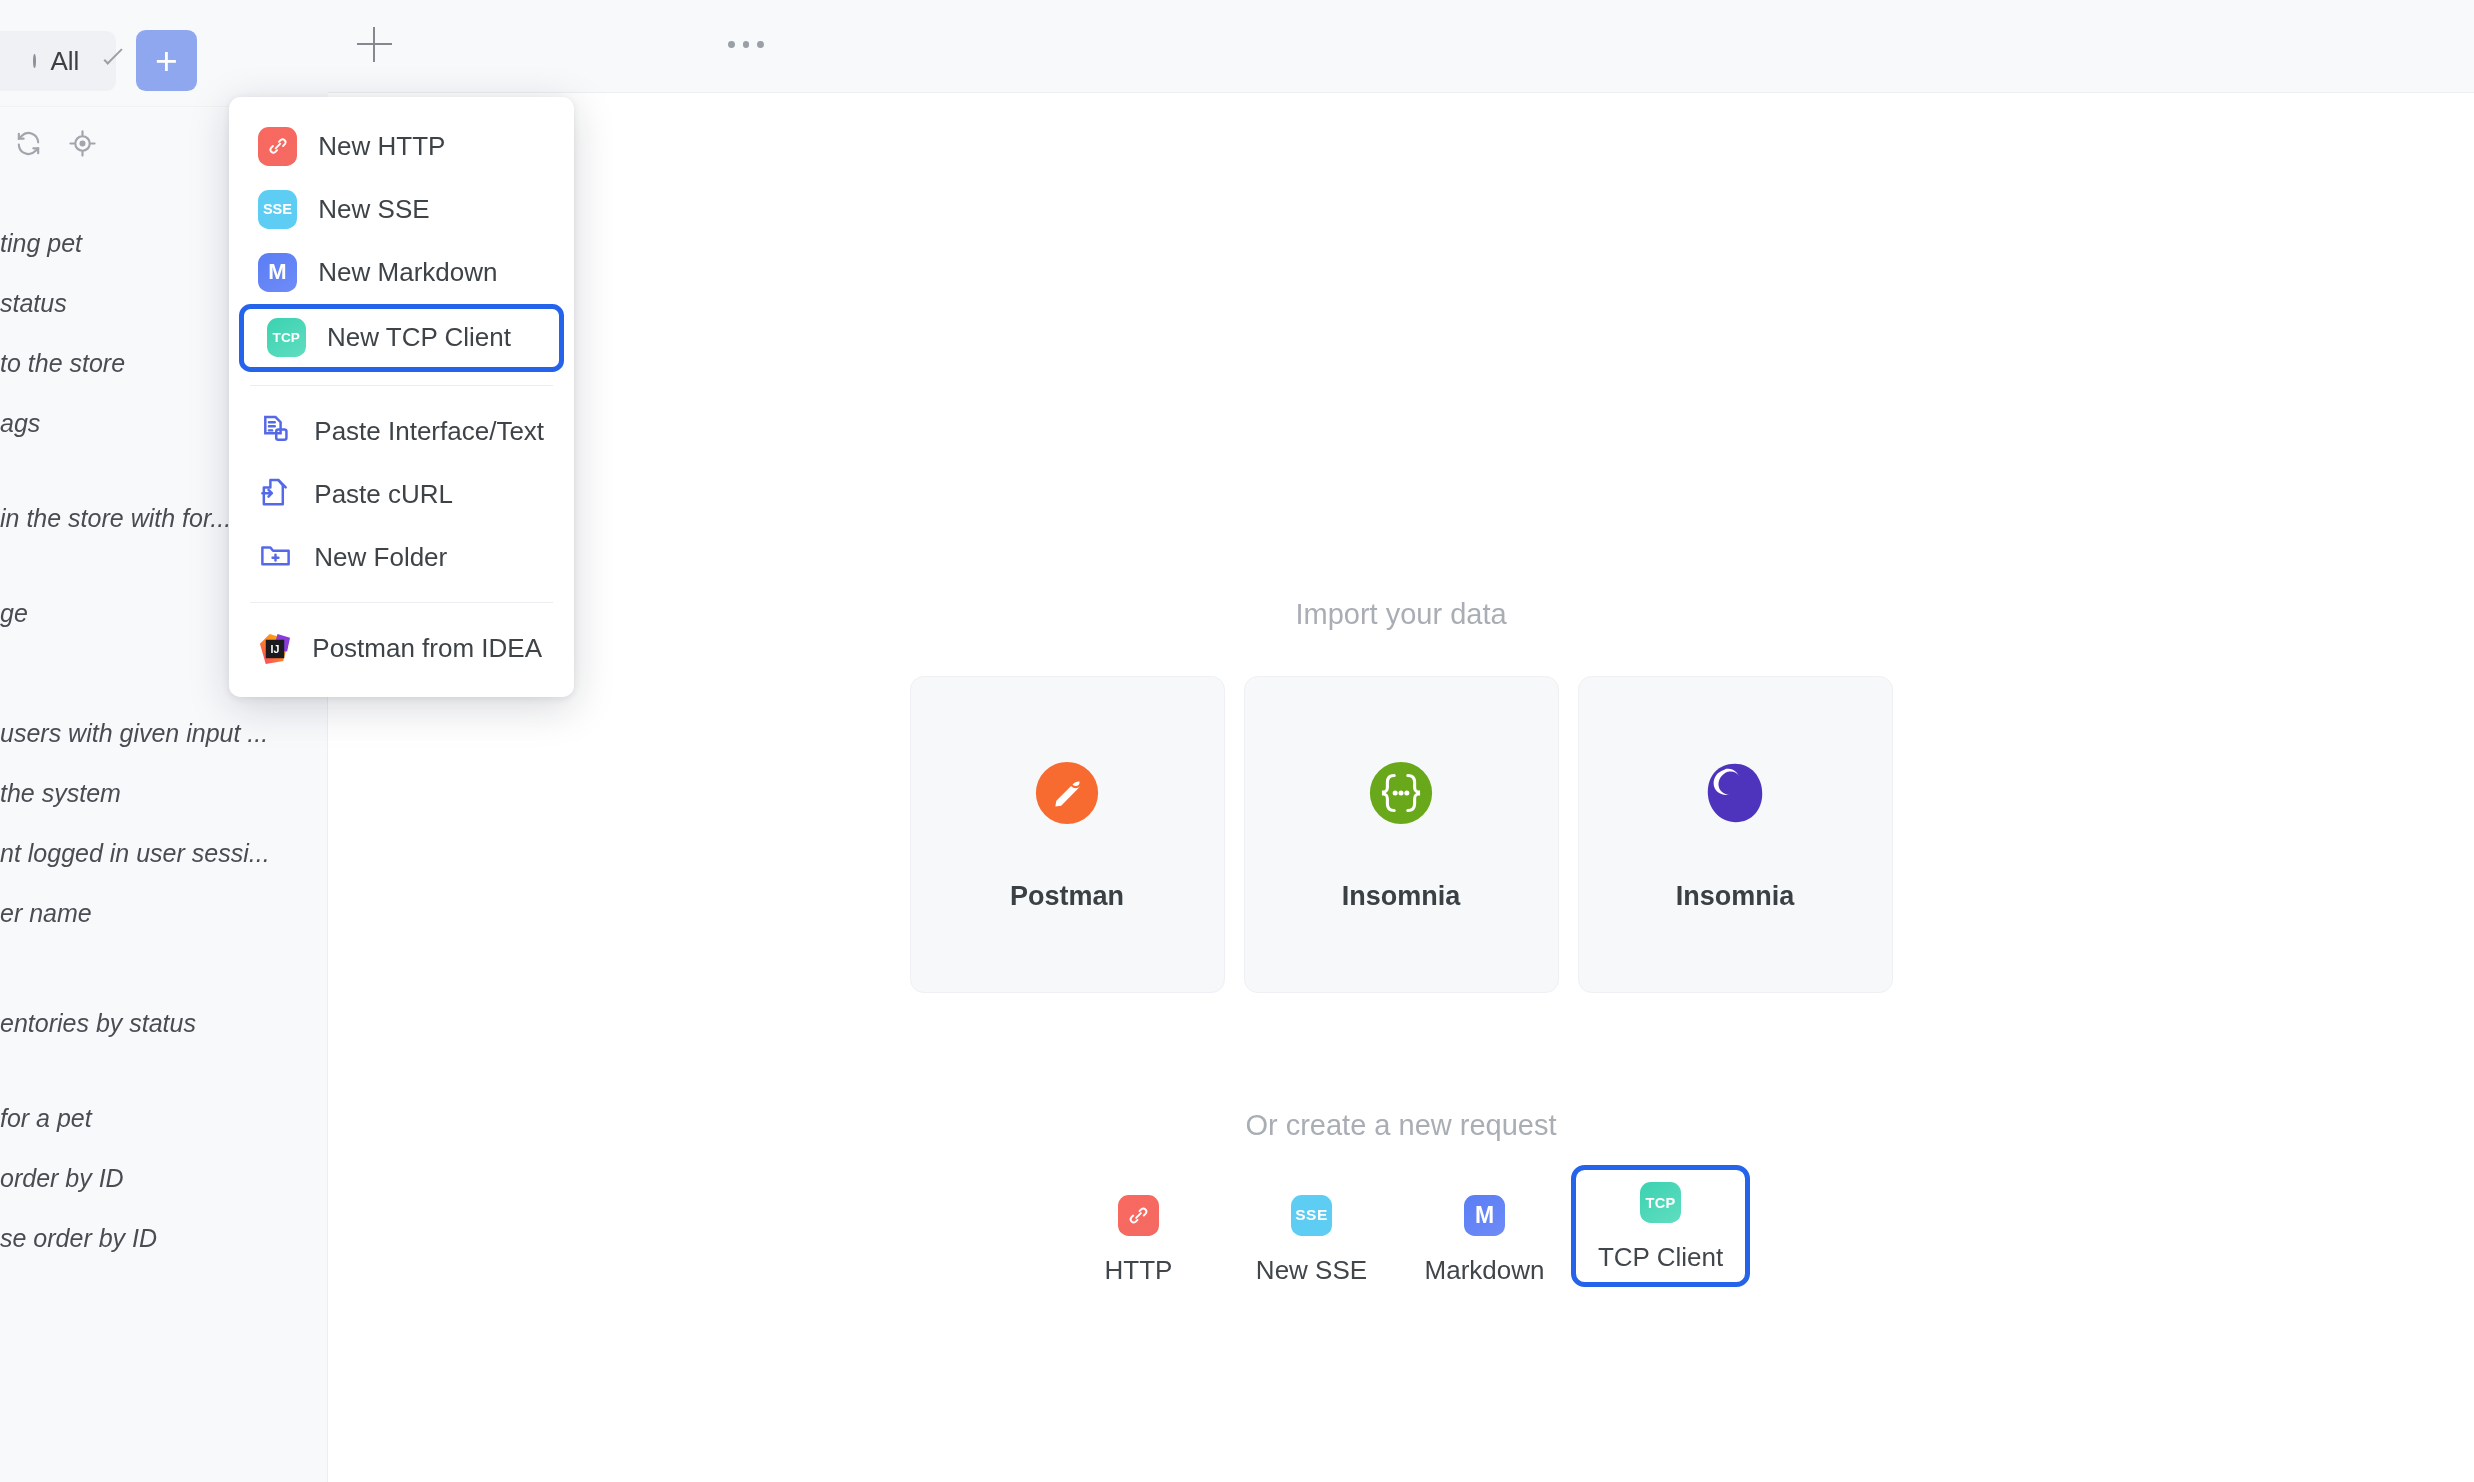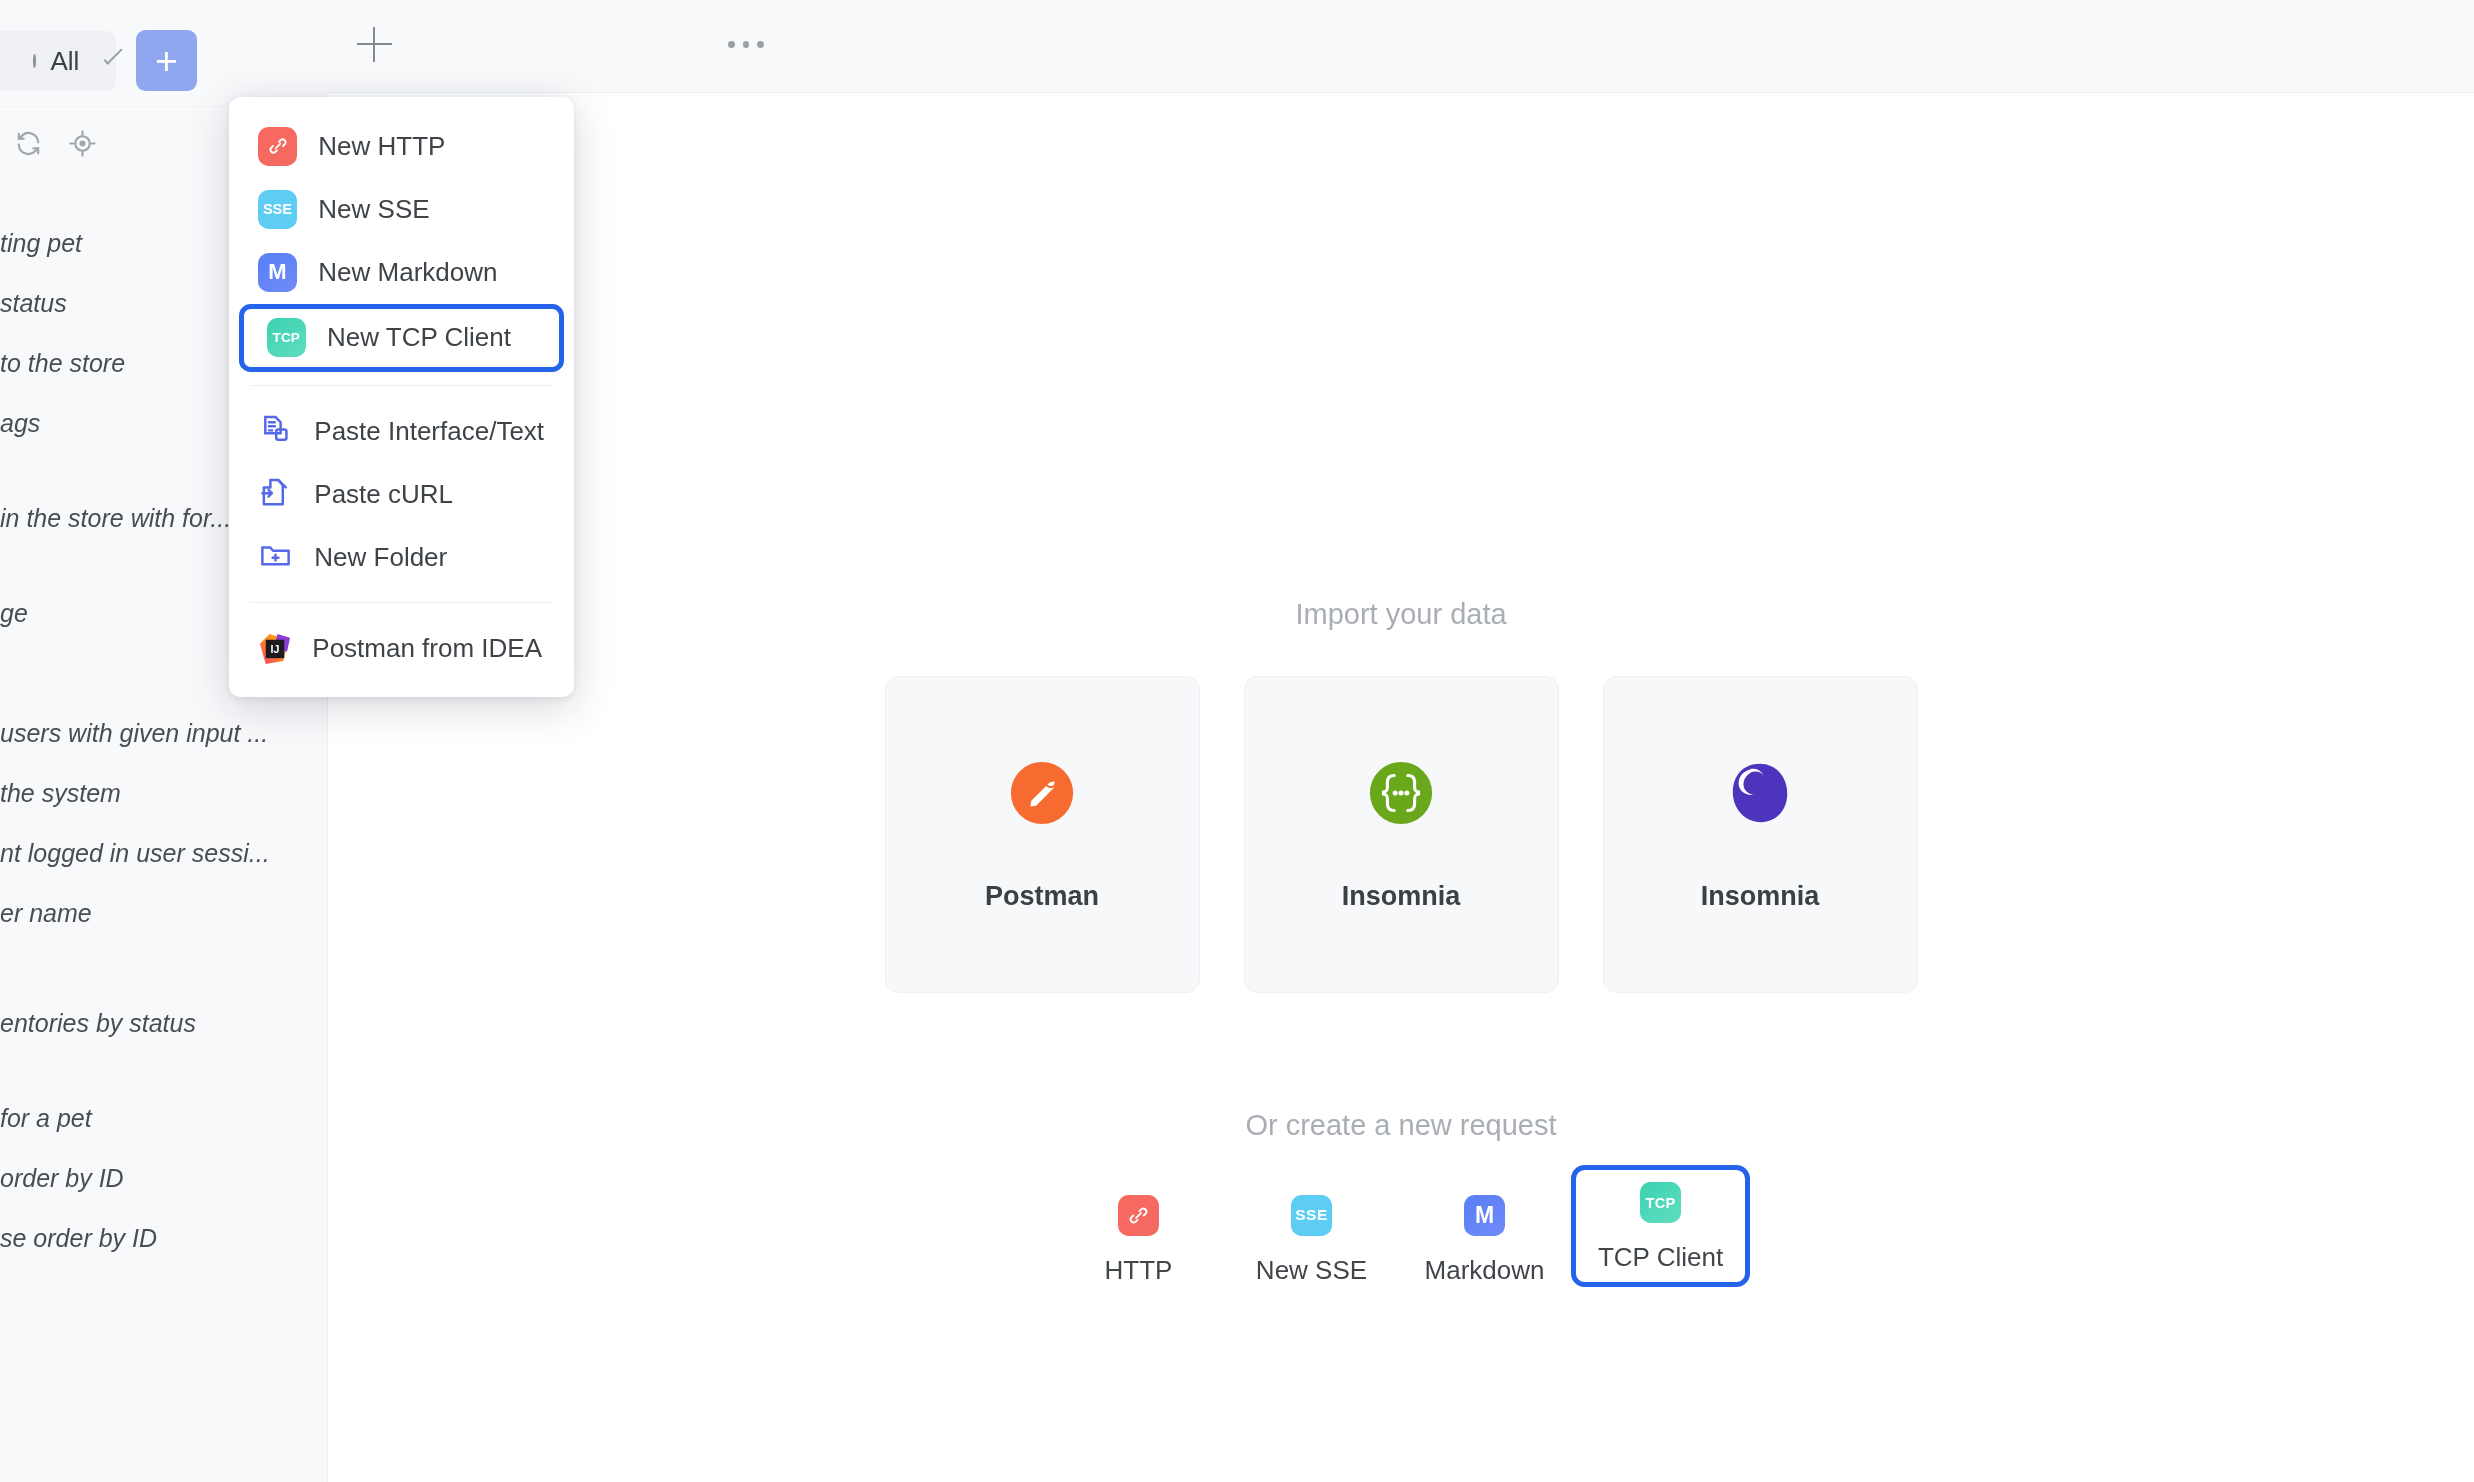--- a/index.html
+++ b/index.html
@@ -127,21 +127,21 @@
   .center-col {
     position: absolute;
     left: 0; right: 0; top: 0;
     display: flex; flex-direction: column; align-items: center;
   }
   .section-title {
     font-size: 29px; color: #a9adb4;
     margin-top: 505px;
   }
   .import-cards {
-    display: flex; gap: 44px;
+    display: flex; gap: 19px;
     margin-top: 45px;
   }
   .import-card {
     width: 315px; height: 317px;
     background: #f7f8fa;
     border: 1px solid #eef0f3;
     border-radius: 13.6px;
     display: flex; flex-direction: column;
     align-items: center; justify-content: center;
   }

